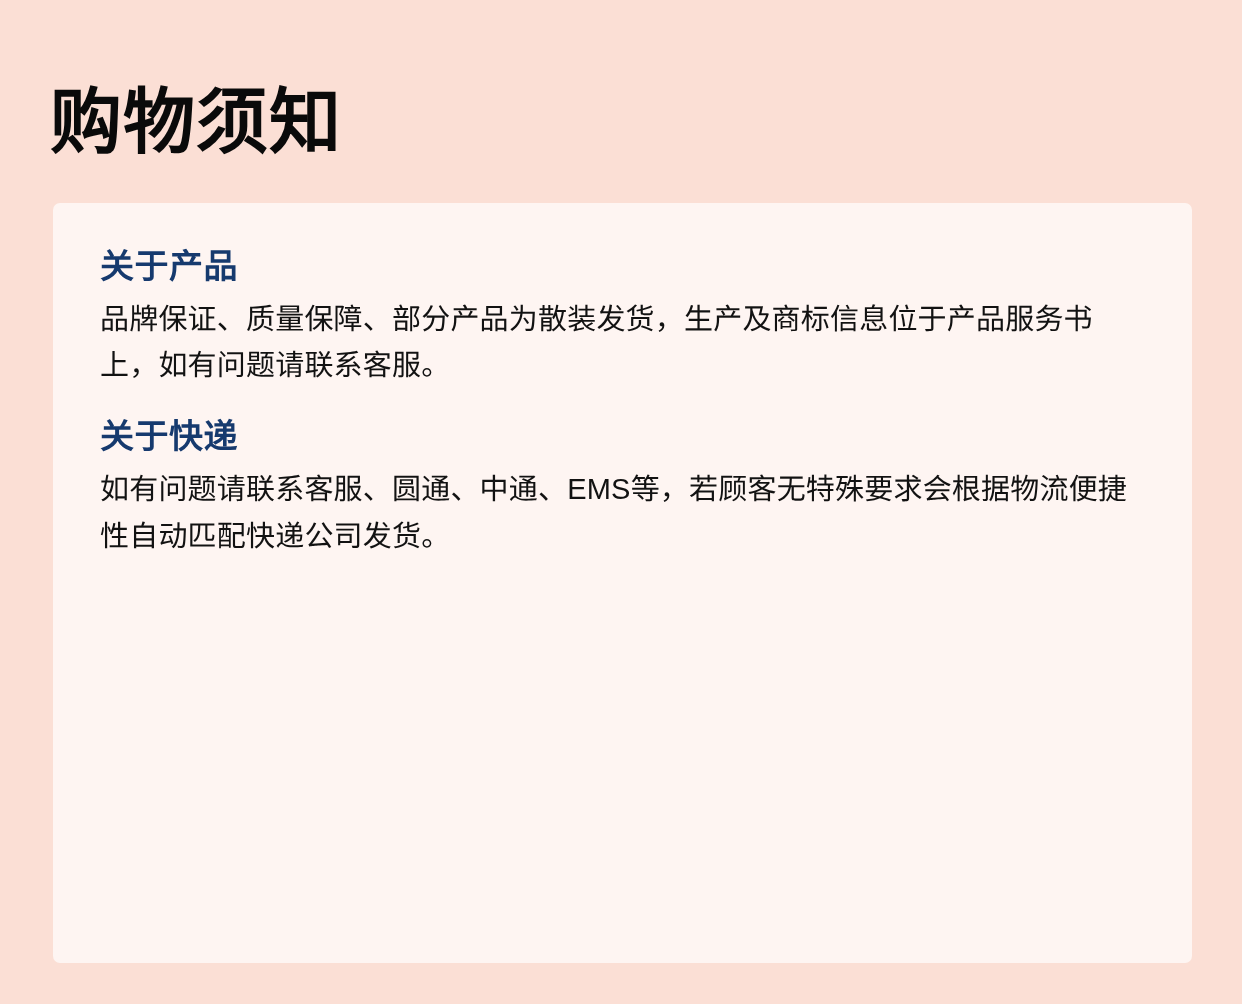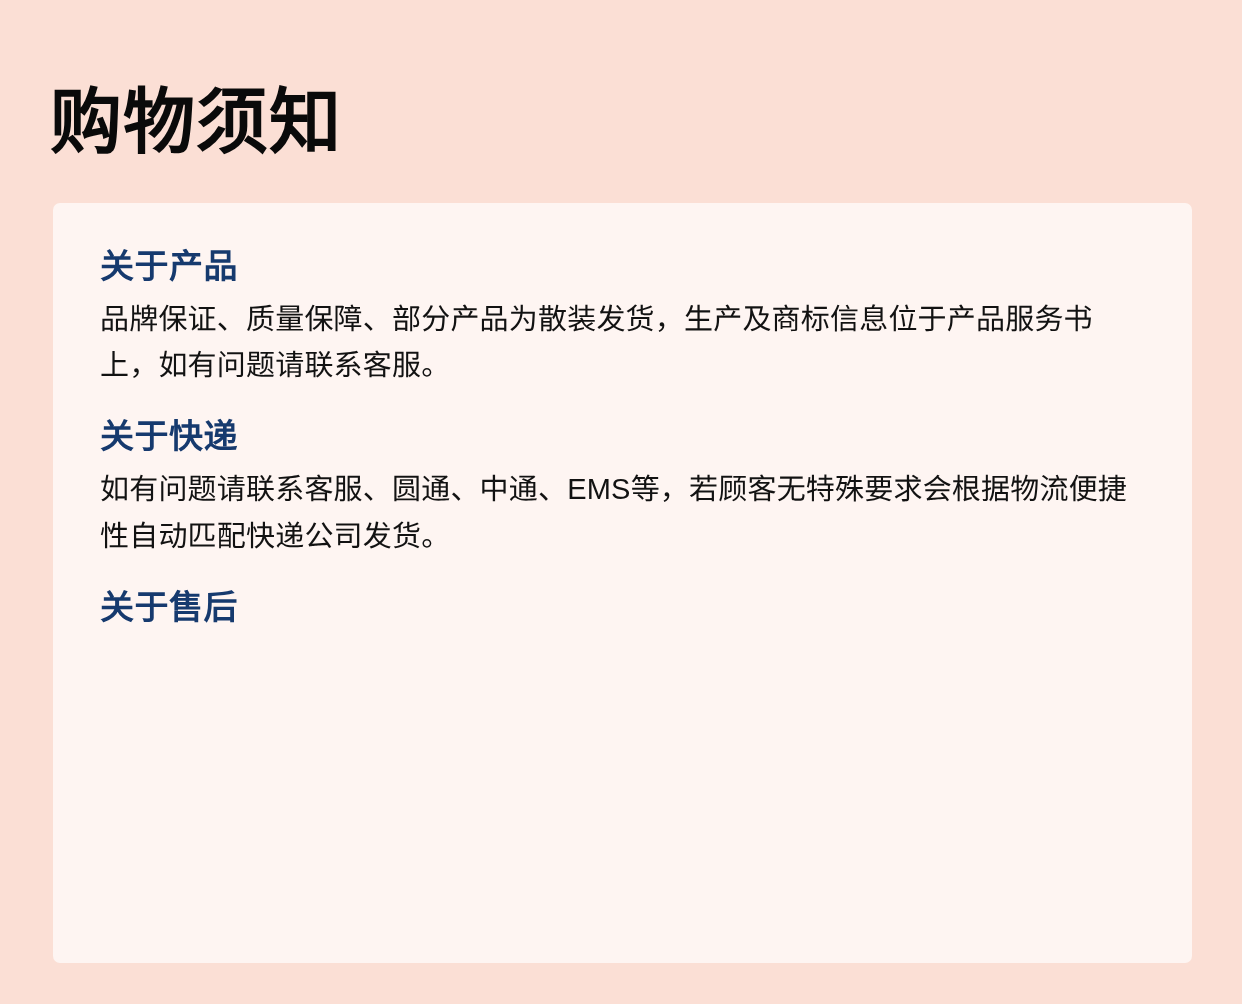--- a/index.html
+++ b/index.html
@@ -78,18 +78,17 @@
       <h2 class="section-heading">关于产品</h2>
       <p class="section-body">品牌保证、质量保障、部分产品为散装发货，生产及商标信息位于产品服务书上，如有问题请联系客服。</p>
     </div>
 
     <div class="section">
       <h2 class="section-heading">关于快递</h2>
       <p class="section-body">如有问题请联系客服、圆通、中通、EMS等，若顾客无特殊要求会根据物流便捷性自动匹配快递公司发货。</p>
     </div>
 
     <div class="section">
-      <h2 class="section-heading">关于售后</h2>
     </div>
 
   </div>
 
 </div>
 
 </body></html>

